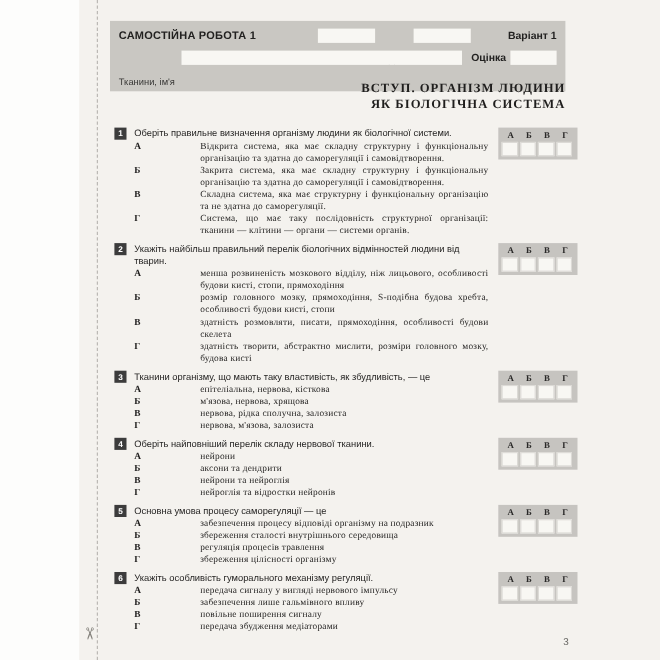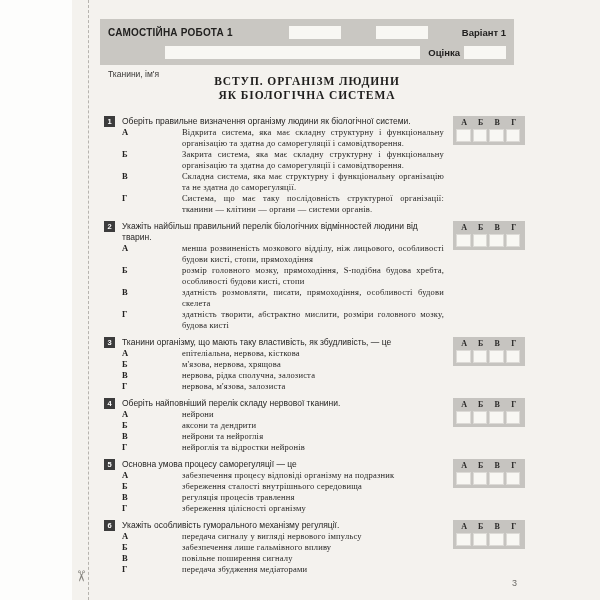--- a/index.html
+++ b/index.html
@@ -16,36 +16,36 @@
     background:#fdfdfc;
     font-family:"Liberation Sans",sans-serif;
     color:var(--ink);
     position:relative;
     overflow:hidden;
   }
   .paper{position:absolute;left:72px;top:0;width:528px;height:600px;background:var(--paper-bg);}
   .cutline{position:absolute;left:88px;top:0;height:600px;width:0;border-left:1px dashed #b6b3ae;}
   .scissors{position:absolute;left:75px;top:567px;font-size:15px;color:#83817b;transform:rotate(90deg);}
   
-  .header{position:absolute;left:100px;top:19px;width:414px;background:var(--header-bg);padding:5px 8px 4px 8px;}
+  .header{position:absolute;left:100px;top:19px;width:414px;background:var(--header-bg);padding:5px 8px 22px 8px;}
   .h-row{display:flex;align-items:center;height:17px;}
   .h-row + .h-row{margin-top:3px;}
   .h-title{font-weight:bold;font-size:10px;letter-spacing:0.2px;}
   .h-label{font-size:8.5px;color:#3a3937;margin-top:43px;}
   .h-bold{font-weight:bold;font-size:9.5px;text-align:right;}
   .h-input{border:none;background:var(--box-bg);height:13px;outline:none;font-size:9px;padding:0 3px;font-family:"Liberation Sans",sans-serif;}
   .sp-flex{flex:1;}
   .sp-12{width:12px;}
   .gap4{margin-left:4px;}
   .w52{width:52px;}
   .w42{width:42px;}
   .name-input{flex:1;margin:0 8px 0 6px;}
   
   .sec-title{
-    position:absolute;left:100px;top:74px;width:414px;text-align:center;
+    position:absolute;left:100px;top:74px;width:414px;text-align:right;
     font-family:"Liberation Serif",serif;font-weight:bold;font-size:11.5px;
     letter-spacing:0.9px;line-height:14px;color:#1f1e1d;
   }
   
   .questions{position:absolute;left:104px;top:116px;width:421px;}
   .question{display:flex;align-items:flex-start;margin-bottom:6px;}
   .q-main{width:340px;}
   .q-head{display:flex;}
   .q-num{
     width:11px;height:11px;background:var(--badge-bg);color:#fff;

